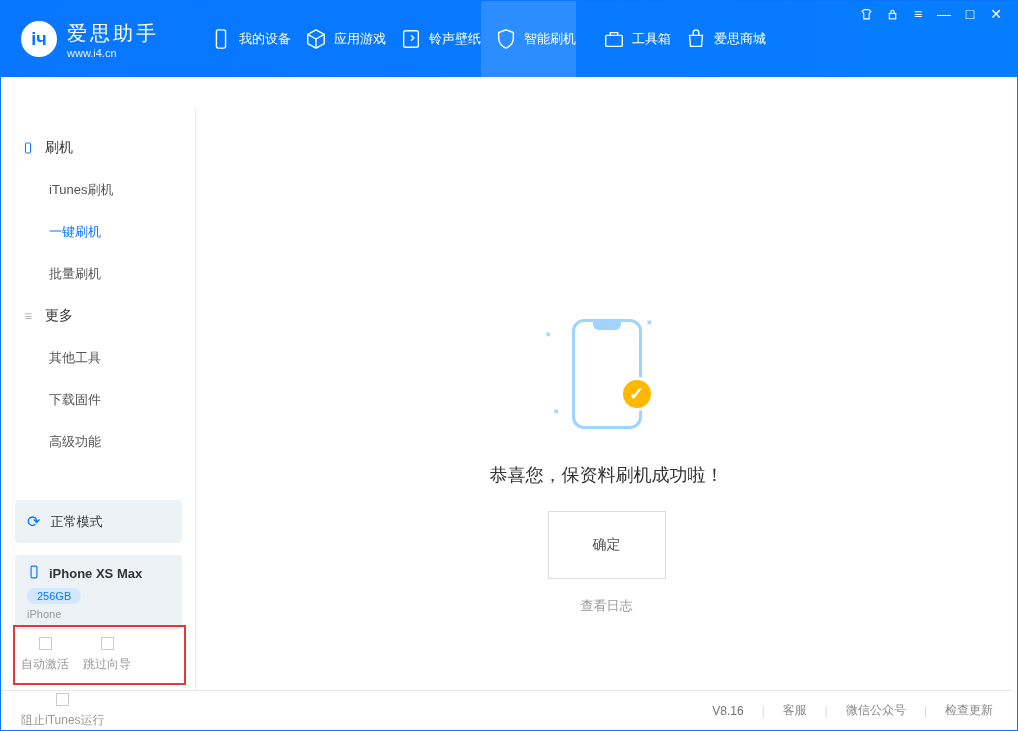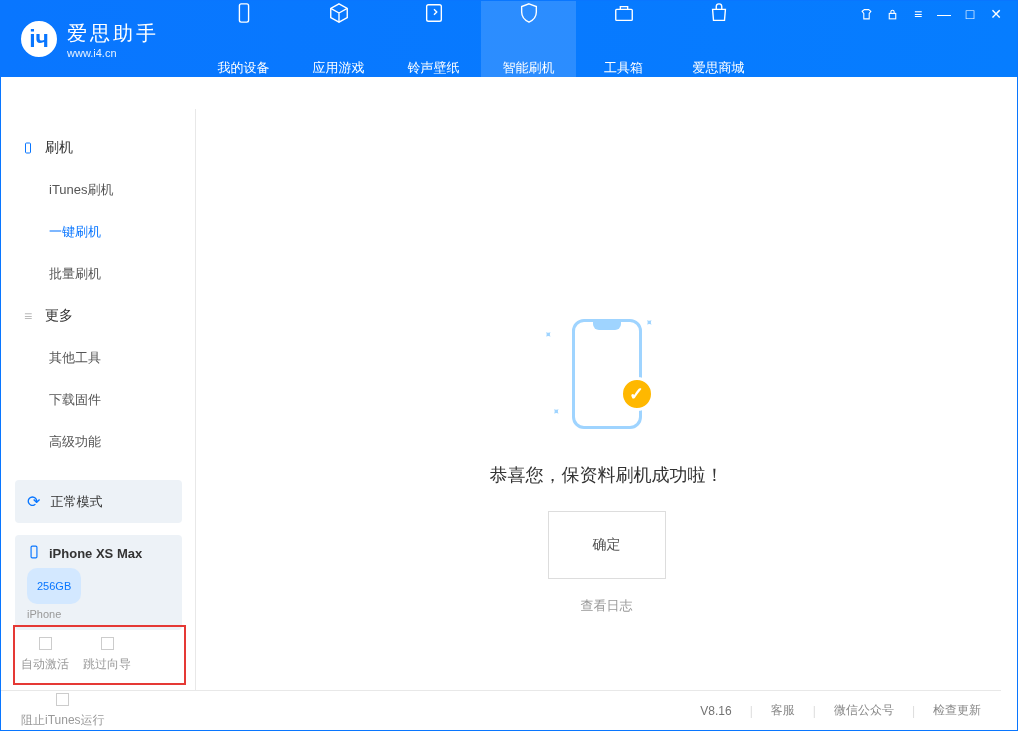--- a/index.html
+++ b/index.html
@@ -1,26 +1,26 @@
 <!DOCTYPE html>
 <html><head>
   <meta charset="utf-8">
   <style>
     * { margin: 0; padding: 0; box-sizing: border-box; font-family: "Microsoft YaHei", sans-serif; }
     body { background: #fff; width: 1018px; height: 731px; overflow: hidden; position: relative; border: 1px solid #0976ff; }
     
     .header { height: 76px; background: linear-gradient(to right, #0976ff, #067dff); display: flex; align-items: center; }
     .logo-area { display: flex; align-items: center; padding: 0 20px; width: 195px; }
-    .logo-icon { width: 36px; height: 36px; border-radius: 50%; border: 2px solid #fff; display: flex; align-items: center; justify-content: center; color: #0976ff; background: #fff; font-weight: bold; font-size: 23px; }
+    .logo-icon { width: 36px; height: 36px; border-radius: 50%; border: 2px solid #fff; display: flex; align-items: center; justify-content: center; color: #0976ff; background: #fff; font-weight: bold; font-size: 18px; }
     .logo-text { margin-left: 10px; color: #fff; }
     .logo-title { font-size: 20px; font-weight: 500; letter-spacing: 3px; }
     .logo-sub { font-size: 11px; opacity: 0.9; }
     
     .nav-tabs { display: flex; height: 100%; }
-    .nav-tab { width: 95px; display: flex; flex-direction: column; align-items: center; justify-content: space-between; color: #fff; font-size: 13px; cursor: pointer; gap: 6px; }
+    .nav-tab { width: 95px; display: flex; flex-direction: row; align-items: center; justify-content: flex-end; color: #fff; font-size: 13px; cursor: pointer; gap: 6px; }
     .nav-tab.active { background: rgba(255,255,255,0.15); }
     .nav-icon { width: 24px; height: 24px; display: flex; align-items: center; justify-content: center; }
     
     .window-controls { position: absolute; top: 0; right: 0; display: flex; align-items: center; gap: 12px; padding: 6px 14px; }
     .wc { width: 14px; height: 14px; display: flex; align-items: center; justify-content: center; color: #fff; cursor: pointer; font-size: 14px; }
     
     .header-right { position: absolute; right: 20px; bottom: 14px; display: flex; gap: 16px; }
     .hr-btn { width: 28px; height: 28px; border: 1.5px solid rgba(255,255,255,0.7); border-radius: 50%; display: flex; align-items: center; justify-content: center; color: #fff; cursor: pointer; }
     
     .body-area { display: flex; height: 614px; margin-top: 32px; }
@@ -28,42 +28,42 @@
     .sidebar { width: 195px; border-right: 1px solid #e8e8e8; padding-top: 18px; background: #fff; }
     .side-section-header { display: flex; align-items: center; gap: 10px; padding: 12px 20px; color: #333; font-size: 14px; }
     .side-icon { width: 14px; height: 14px; display: flex; align-items: center; justify-content: center; color: #0976ff; }
     .side-item { padding: 12px 20px 12px 48px; font-size: 13px; color: #555; cursor: pointer; }
     .side-item.active { color: #0976ff; }
     
     .side-bottom { position: absolute; bottom: 100px; left: 0; width: 195px; padding: 0 14px; }
     .mode-card { background: #edf2f7; border-radius: 4px; padding: 12px; display: flex; align-items: center; gap: 10px; font-size: 13px; color: #333; margin-bottom: 12px; }
     .device-card { background: #edf2f7; border-radius: 4px; padding: 10px 12px; }
     .device-name { font-size: 13px; font-weight: 600; color: #333; display: flex; align-items: center; gap: 8px; }
-    .device-storage { display: inline-block; background: #d3e8ff; color: #0976ff; border-radius: 10px; padding: 12px 10px; font-size: 11px; margin-top: 6px; }
+    .device-storage { display: inline-block; background: #d3e8ff; color: #0976ff; border-radius: 10px; padding: 2px 10px; font-size: 11px; margin-top: 6px; }
     .device-type { font-size: 11px; color: #999; margin-top: 4px; }
     
     .bottom-checks { position: absolute; bottom: 45px; left: 12px; width: 173px; border: 2px solid #e53935; padding: 10px 6px; display: flex; gap: 14px; }
     .chk { display: flex; align-items: center; gap: 6px; font-size: 12px; color: #999; flex-direction: column; }
     .chk-box { width: 13px; height: 13px; border: 1px solid #ccc; background: #fff; }
     
     .main { flex: 1; display: flex; flex-direction: column; align-items: center; padding-top: 200px; }
     .phone-illustration { width: 130px; height: 130px; position: relative; display: flex; align-items: center; justify-content: center; }
     .phone { width: 70px; height: 110px; border: 3px solid #9fd4ff; border-radius: 12px; position: relative; background: #fff; }
     .phone-notch { position: absolute; top: 0; left: 50%; transform: translateX(-50%); width: 28px; height: 8px; background: #9fd4ff; border-radius: 0 0 6px 6px; }
     .check-badge { position: absolute; right: 18px; bottom: 28px; width: 34px; height: 34px; background: #ffb800; border-radius: 50%; display: flex; align-items: center; justify-content: center; color: #fff; font-size: 18px; font-weight: bold; border: 3px solid #fff; }
     .sparkle { position: absolute; color: #9fd4ff; font-size: 10px; }
     .s1 { top: 20px; left: 2px; transform: rotate(45deg); }
     .s2 { top: 8px; right: 18px; transform: rotate(45deg); }
     .s3 { bottom: 22px; left: 10px; transform: rotate(45deg); }
     
     .success-msg { font-size: 18px; color: #333; margin-top: 24px; }
     .ok-btn { margin-top: 24px; border: 1px solid #ddd; background: #fff; padding: 24px 44px; font-size: 14px; color: #555; cursor: pointer; }
     .view-log { margin-top: 18px; font-size: 13px; color: #999; cursor: pointer; }
     
-    .footer { position: absolute; bottom: 0; left: 0; right: 16px; height: 40px; border-top: 1px solid #e8e8e8; display: flex; align-items: center; padding: 0 20px; font-size: 12px; color: #888; background: #fff; }
+    .footer { position: absolute; bottom: 0; left: 0; right: 4px; height: 40px; border-top: 1px solid #e8e8e8; display: flex; align-items: center; padding: 0 20px; font-size: 12px; color: #888; background: #fff; }
     .footer-left { display: flex; align-items: center; gap: 6px; }
     .footer-right { margin-left: auto; display: flex; align-items: center; gap: 18px; }
     .footer-version { color: #737373; }
     .footer-divider { color: #ddd; }
     .footer-link { cursor: pointer; }
   </style>
 </head>
 <body>
 
 <div class="header">

